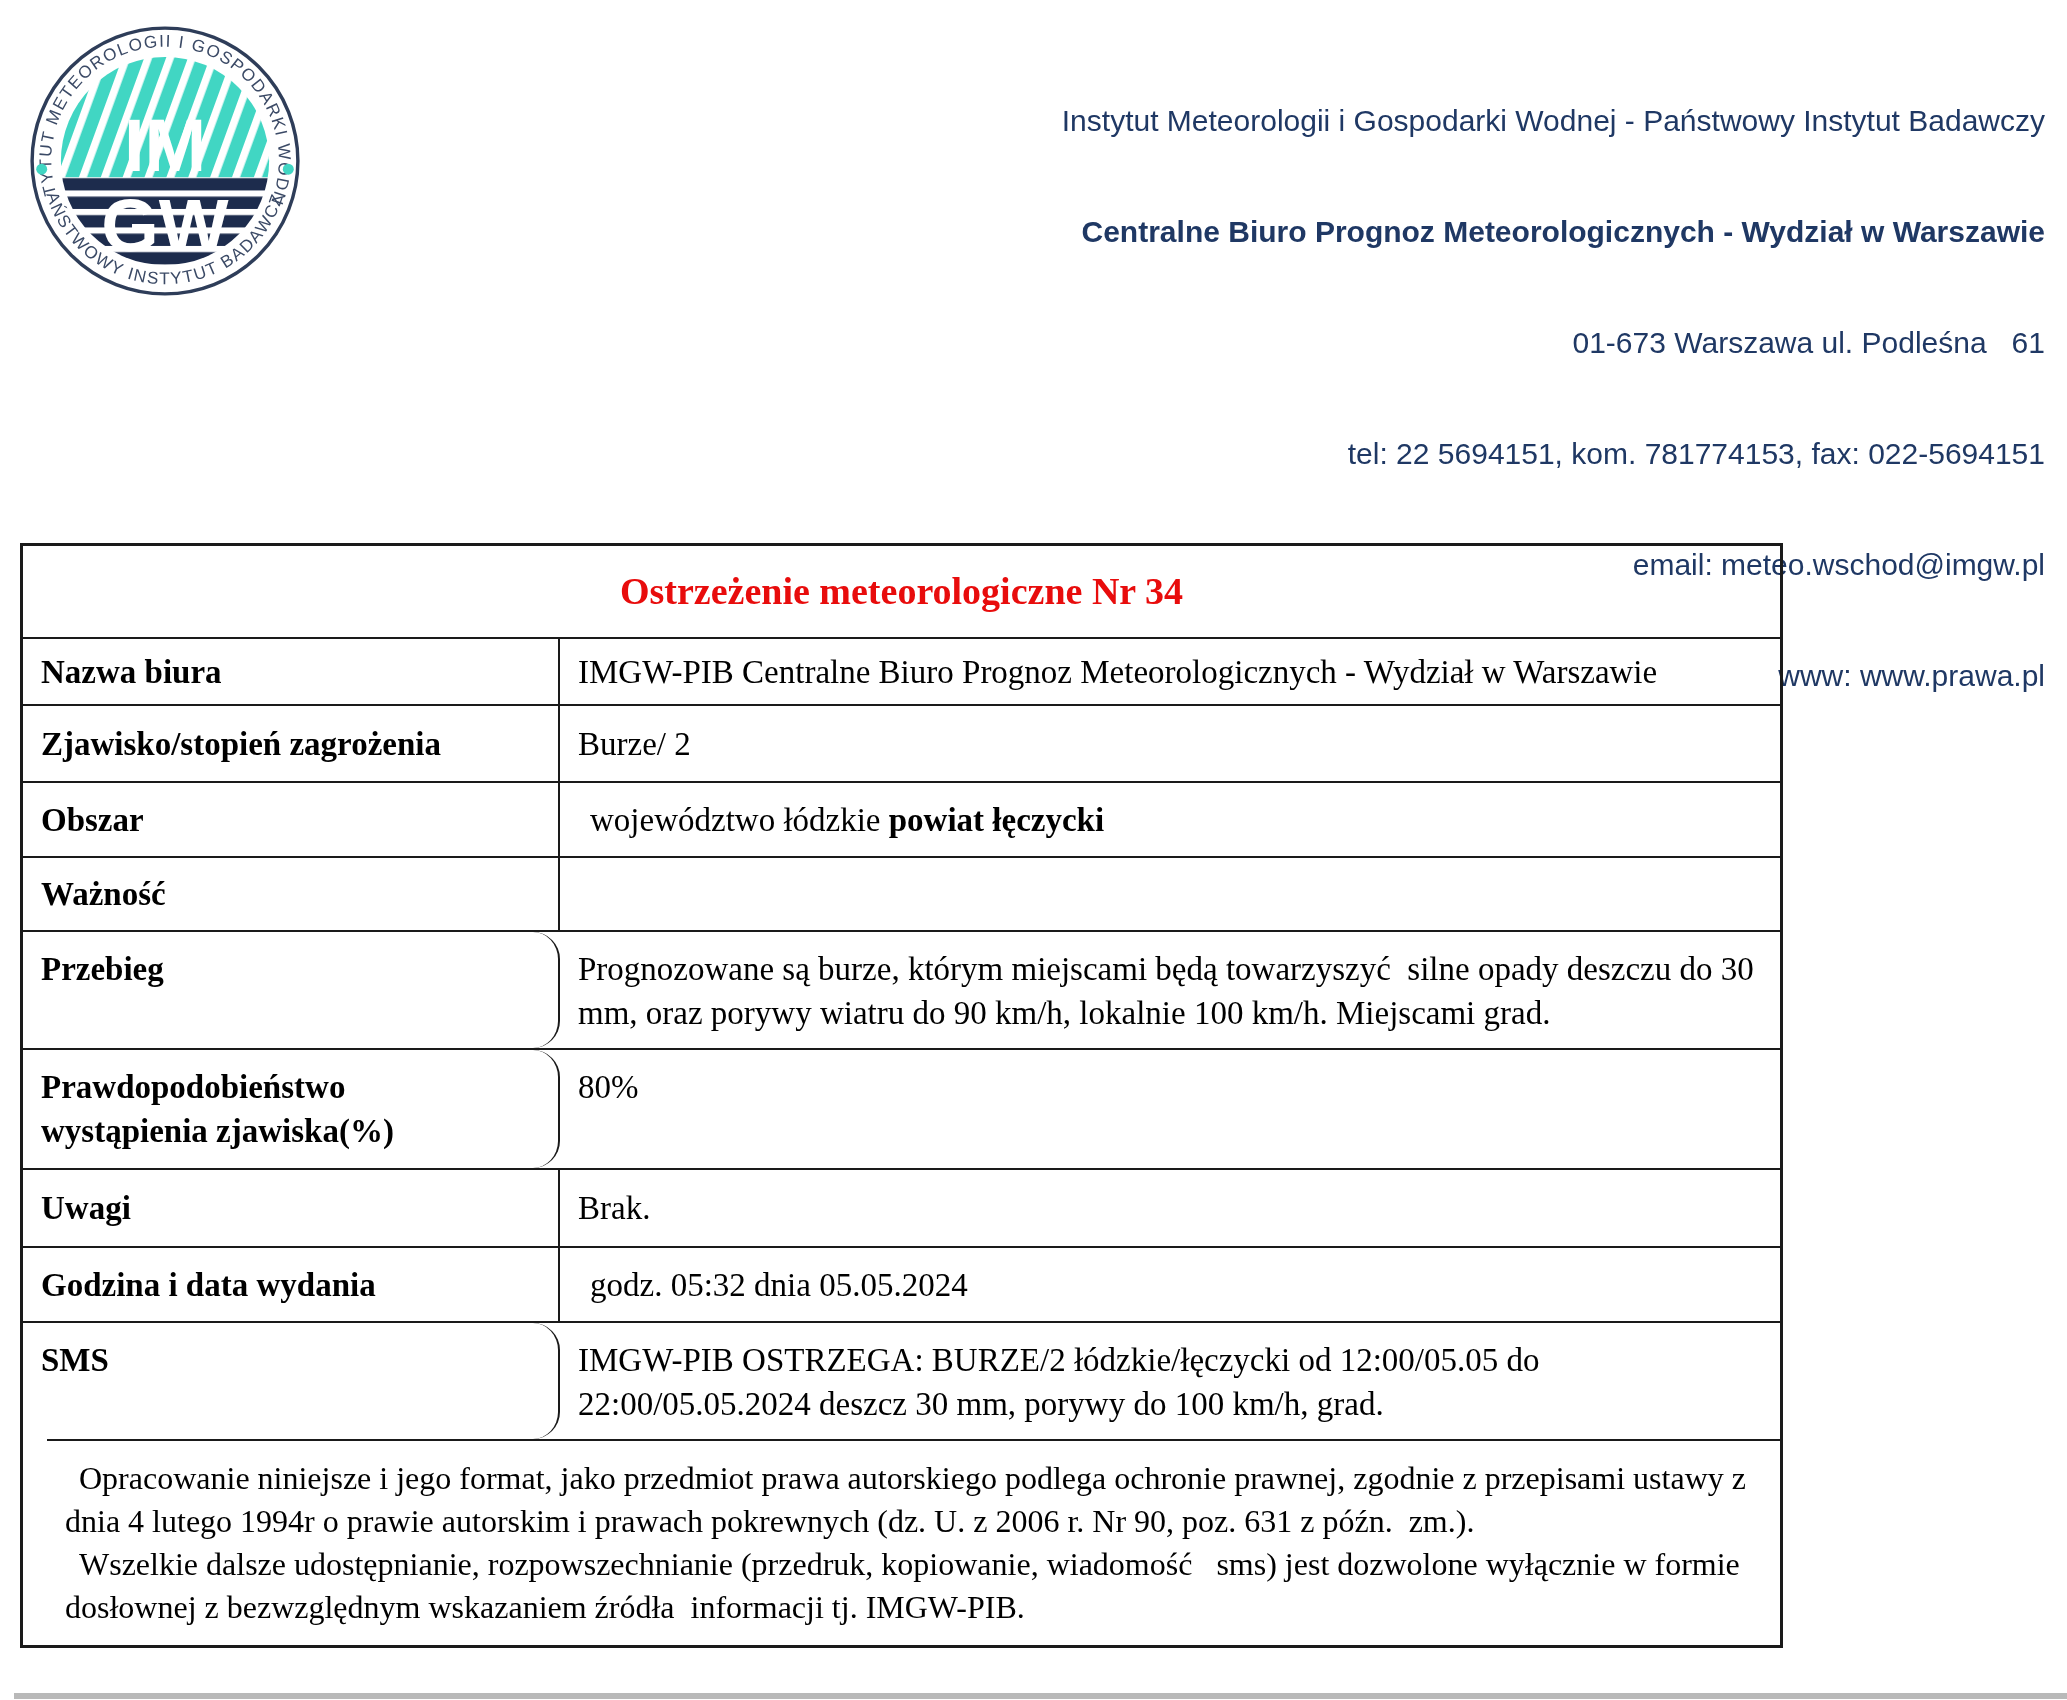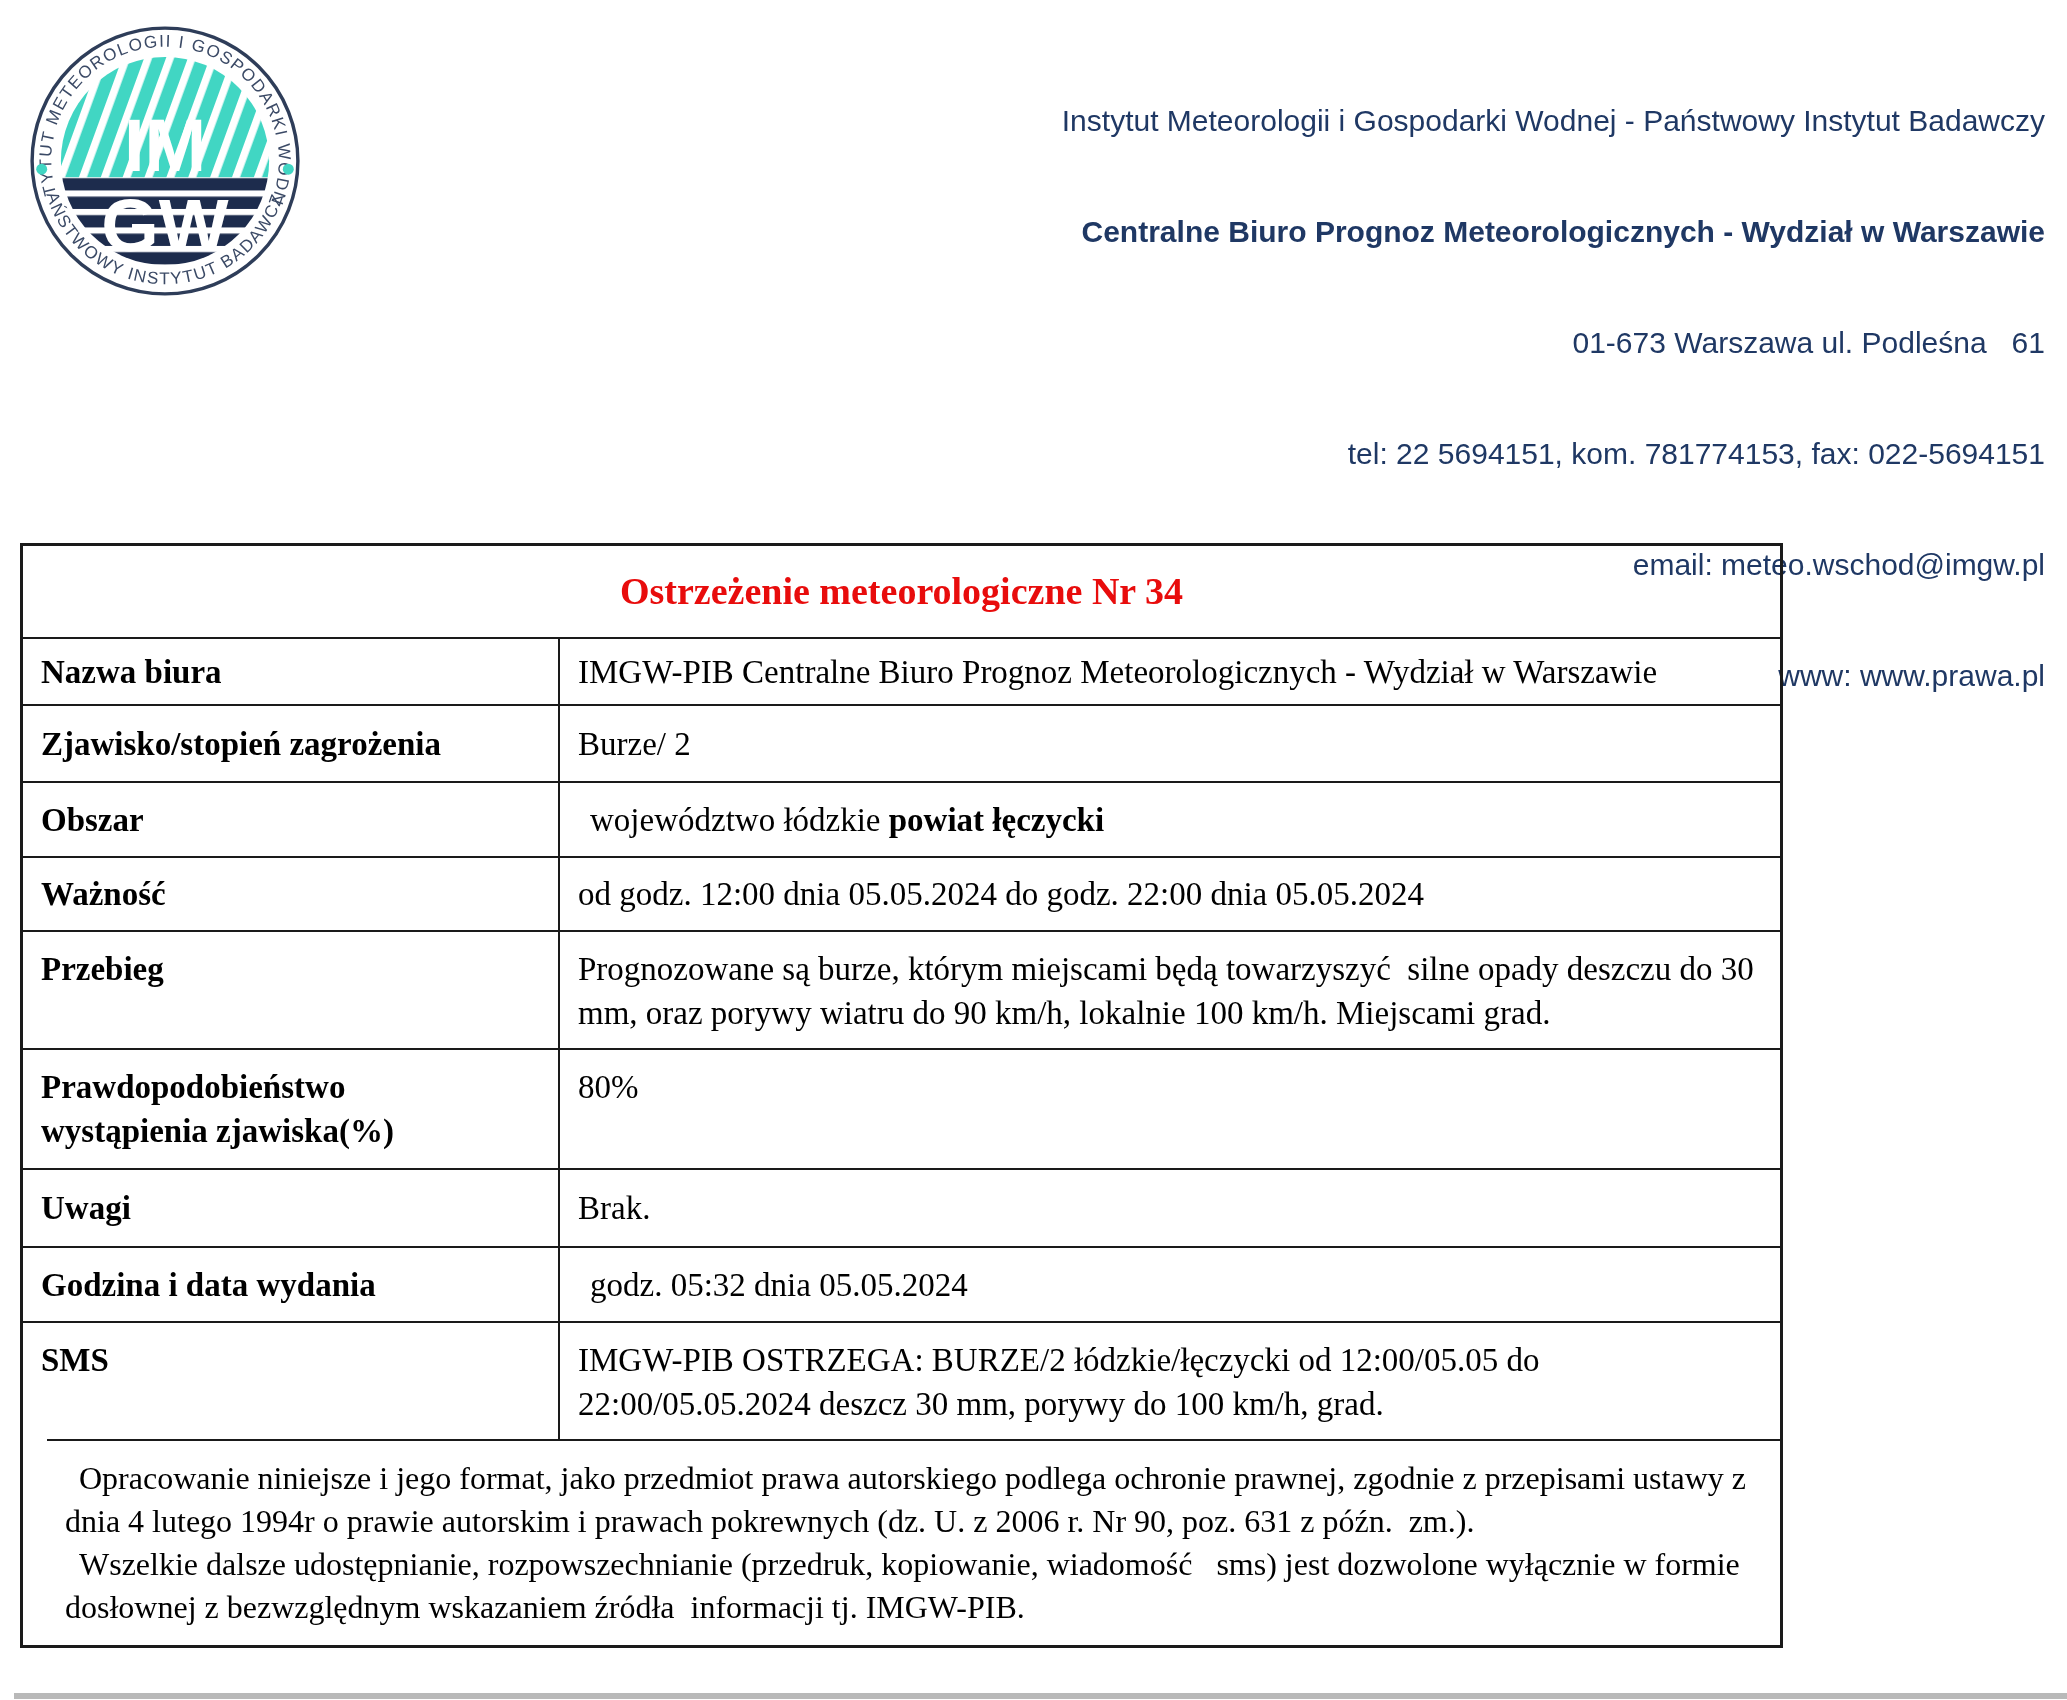--- a/index.html
+++ b/index.html
@@ -44,21 +44,21 @@
     flex:1 1 auto; box-sizing:border-box; padding:0 24px 0 18px;
     display:flex; align-items:center; white-space:pre-wrap;
   }
   .h67  { min-height:67px; }
   .h77  { min-height:77px; }
   .h75  { min-height:75px;gap:12px; }
   .h74  { min-height:74px; }
   .h118 { min-height:118px; }
   .h120 { min-height:120px; }
   .h78  { min-height:78px; }
-  .tall .label-cell, .tall .value-cell { align-items:flex-start; padding-top:15px; }
+  .tall .label-cell, .tall .value-cell { align-items:flex-start; padding-top:15px;border-radius:27px; }
   .limit { display:inline-block; max-width:410px; }
   .bold-part { font-weight:bold; }
 
   .footer-row { display:block; min-height:206px; box-sizing:border-box;
     border-top:2px solid #1a1a1a; padding:16px 20px 0 18px;margin-left:24px; }
   .footer-row p { margin:0; font-size:32px; line-height:43px;
     text-indent:14px; white-space:pre-wrap; }
 
   .bottom-strip {
     position:absolute; left:14px; right:0; bottom:1px; height:6px;
@@ -130,21 +130,20 @@
 
   <div class="t-row h75">
     <div class="label-cell"><span>Obszar</span></div>
     <div class="value-cell">
       <span><span>województwo łódzkie </span><span class="bold-part">powiat łęczycki</span></span>
     </div>
   </div>
 
   <div class="t-row h74">
     <div class="label-cell"><span>Ważność</span></div>
-    <div class="value-cell"><span>od godz. 12:00 dnia 05.05.2024 do godz. 22:00 dnia 05.05.2024</span></div>
   </div>
 
   <div class="t-row h118 tall">
     <div class="label-cell"><span>Przebieg</span></div>
     <div class="value-cell"><span>Prognozowane są burze, którym miejscami będą towarzyszyć  silne opady deszczu do 30 mm, oraz porywy wiatru do 90 km/h, lokalnie 100 km/h. Miejscami grad.</span></div>
   </div>
 
   <div class="t-row h120 tall">
     <div class="label-cell"><span class="limit">Prawdopodobieństwo wystąpienia zjawiska(%)</span></div>
     <div class="value-cell"><span>80%</span></div>

